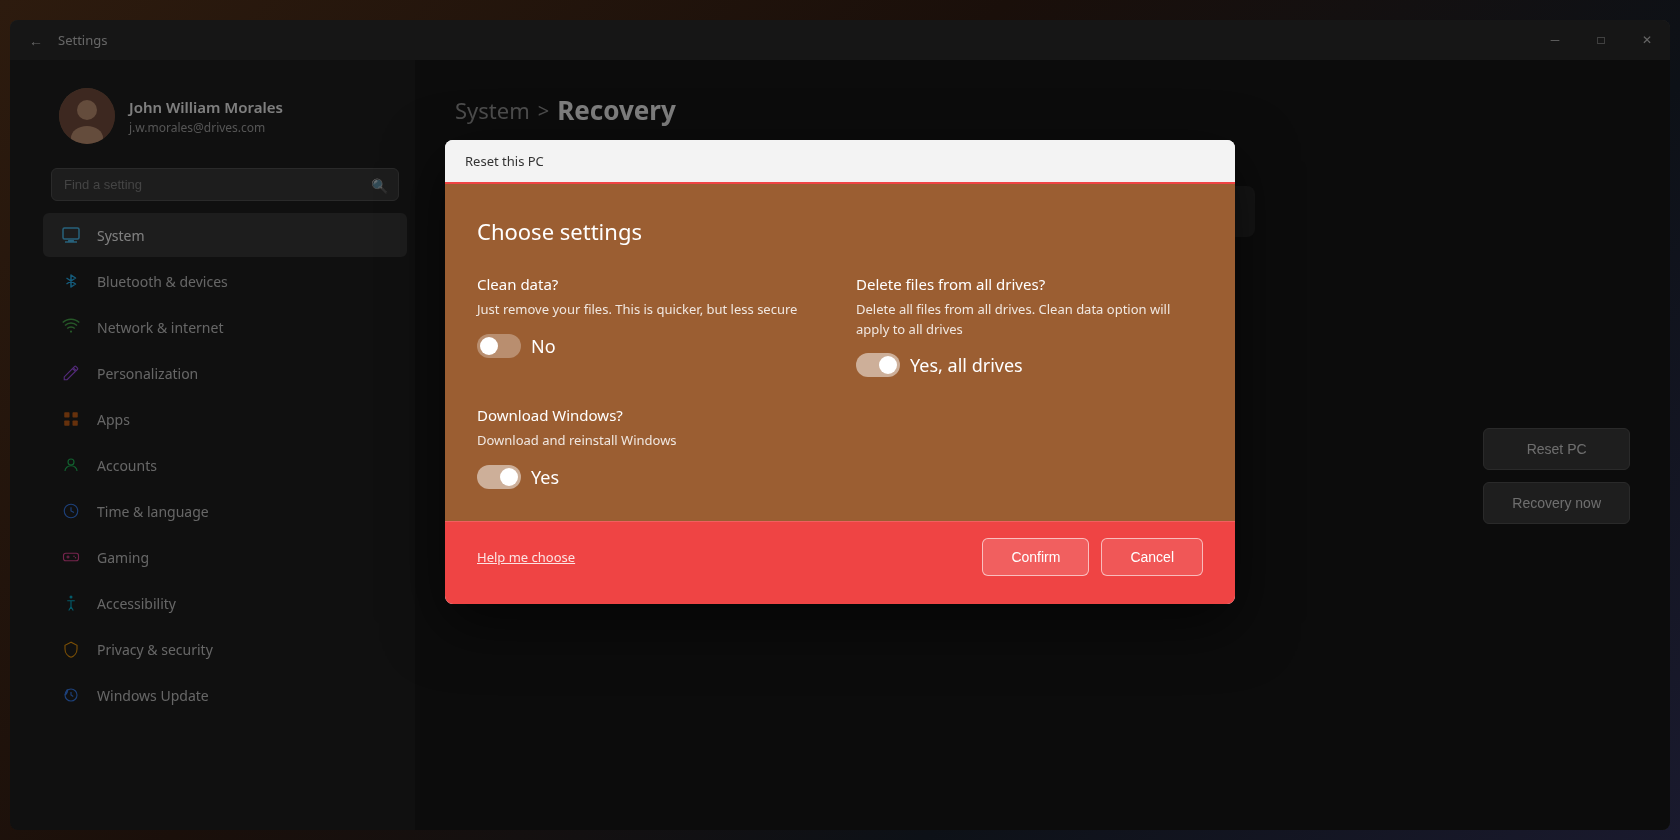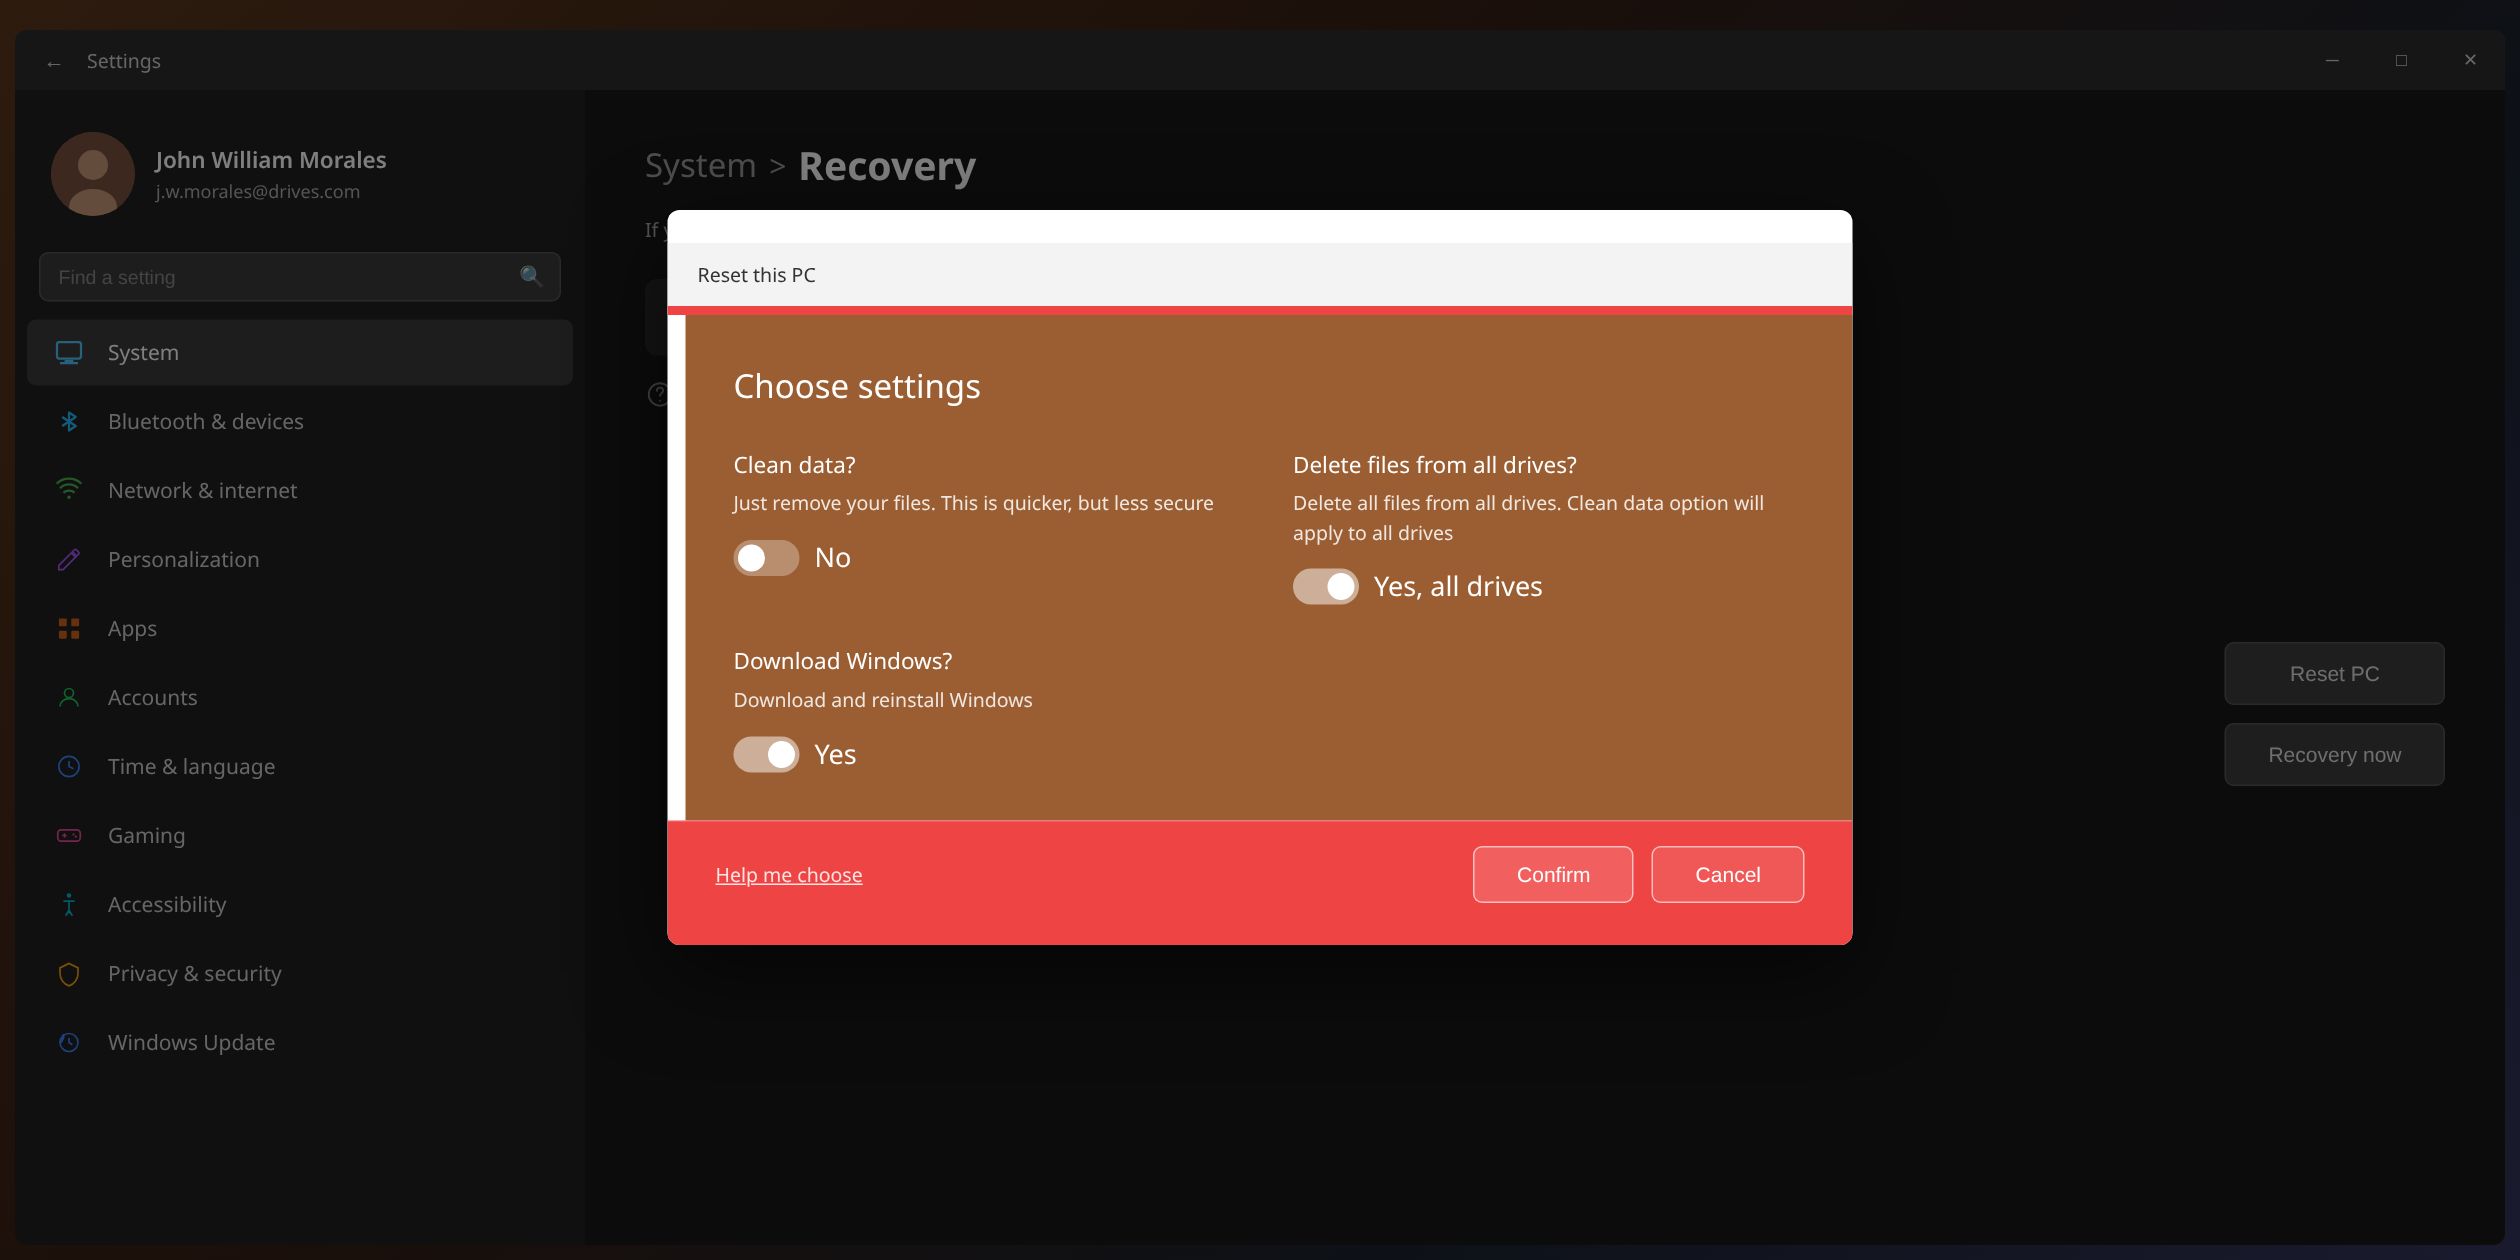--- a/index.html
+++ b/index.html
@@ -77,20 +77,21 @@
       font-size: 12px;
       background: transparent;
       border: none;
     }
 
     
     .window-body {
       display: flex;
       flex: 1;
       overflow: hidden;
+      padding-left: 25px;
     }
 
     
     .sidebar {
       width: 380px;
       background: #202020;
       flex-shrink: 0;
       display: flex;
       flex-direction: column;
       padding: 16px 8px;
@@ -265,27 +266,25 @@
       background: #fff;
       border-radius: 8px;
       overflow: hidden;
       box-shadow: 0 20px 60px rgba(0,0,0,0.6);
     }
     .modal-titlebar {
       background: #f3f3f3;
       padding: 12px 20px;
       font-size: 13px;
       color: #333;
-      border-bottom: 6px solid #ef4444;
-      margin-top: 22px;
+      border-bottom: 2px solid #ef4444;
     }
     .modal-body {
       background: #9b5e32;
       padding: 32px 32px 24px 32px;
-      margin-left: 12px;
     }
     .modal-heading {
       font-size: 22px;
       font-weight: 400;
       color: #fff;
       margin-bottom: 28px;
     }
     .modal-columns {
       display: grid;
       grid-template-columns: 1fr 1fr;

